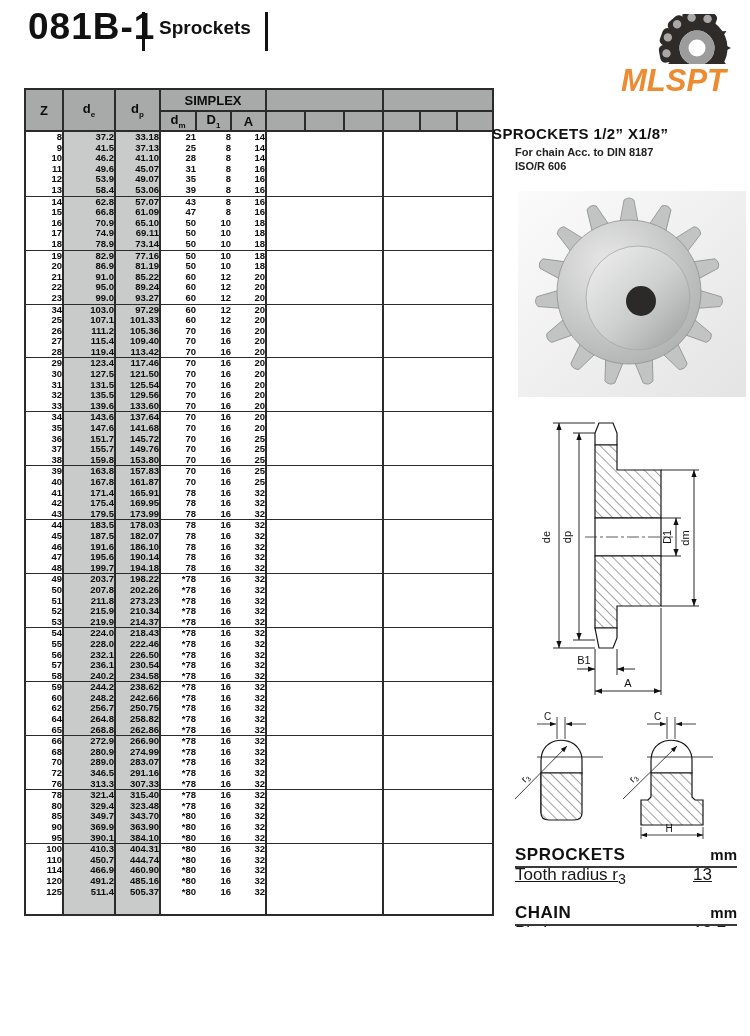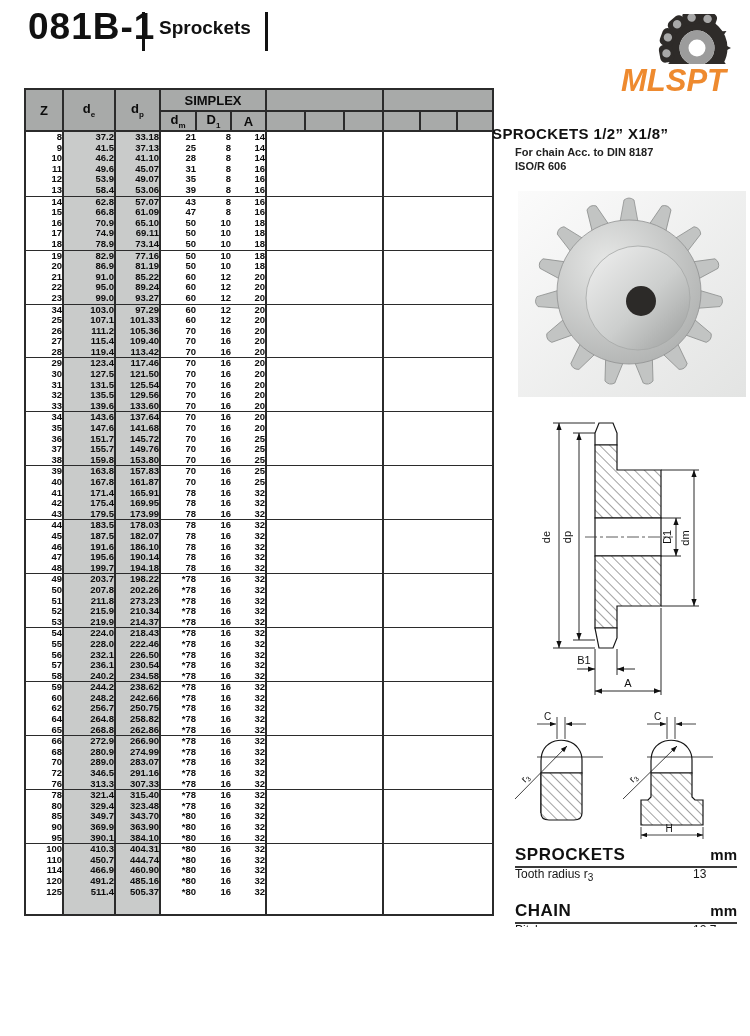--- a/index.html
+++ b/index.html
@@ -40,21 +40,21 @@
   .photo  {position:absolute;left:518px;top:191px;}
   .xsec   {position:absolute;left:537px;top:413px;}
   .toothL {position:absolute;left:511px;top:705px;}
   .toothR {position:absolute;left:611px;top:705px;}
 
   .specs{position:absolute;left:515px;top:845px;width:222px;}
   .spec-head{display:flex;justify-content:space-between;align-items:baseline;
              border-bottom:2.5px solid #3a3a3a;padding-bottom:1px;}
   .spec-head .t{font-size:17px;font-weight:bold;letter-spacing:.5px;}
   .spec-head .u{font-size:15px;font-weight:bold;}
-  .spec-row{display:flex;font-size:12px;line-height:13.5px;color:#161616;}
+  .spec-row{display:flex;font-size:17px;line-height:13.5px;color:#161616;text-decoration:underline;}
   .spec-row:first-of-type{margin-top:5px;}
   .spec-label{width:178px;}
   .spec-value{flex:1;}
   .spec-gap{height:16px;}
   .note{position:absolute;left:515px;top:983px;font-size:12.5px;font-weight:bold;line-height:15px;}
 
   svg text{font-family:"Liberation Sans",sans-serif;}
 </style>
 </head>
 <body>

